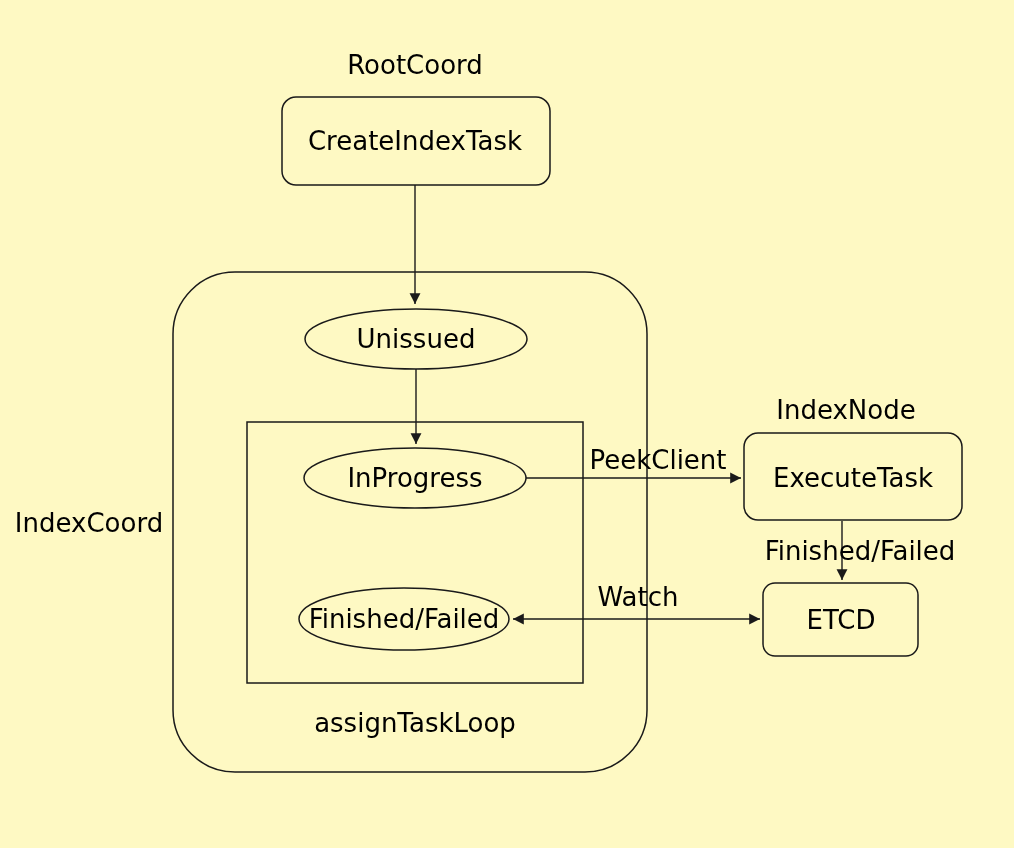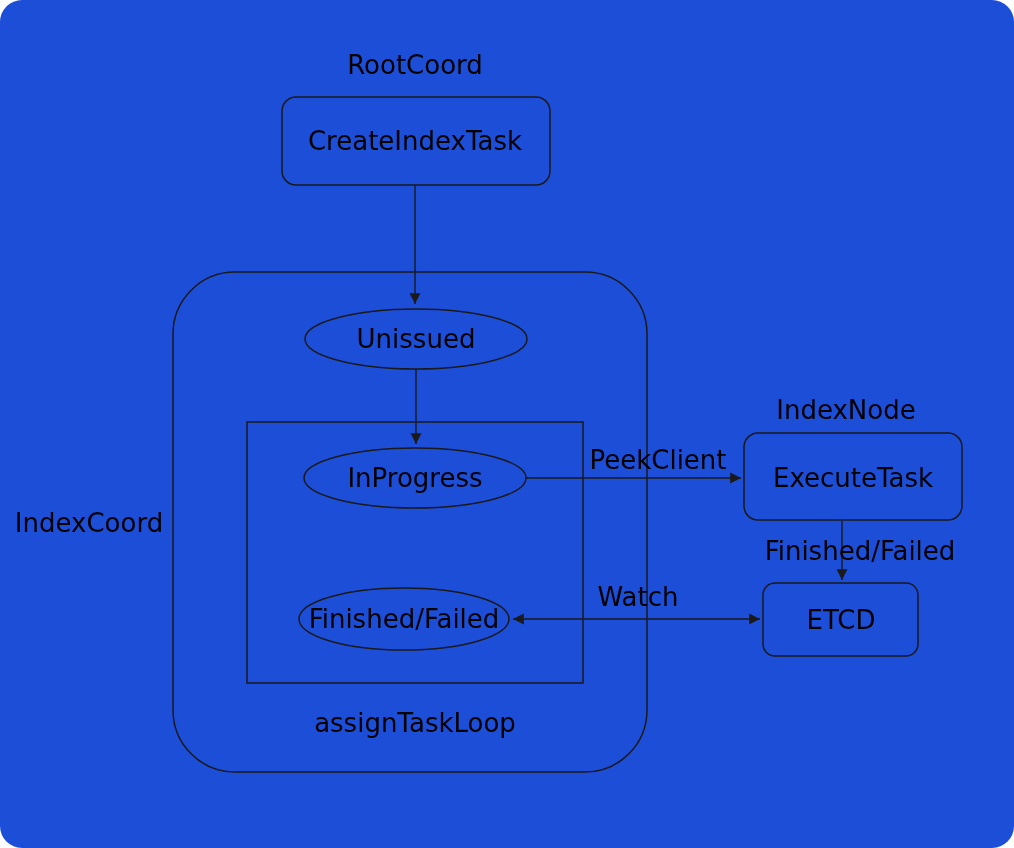--- a/index.html
+++ b/index.html
@@ -7,22 +7,21 @@
     padding: 0;
     background: #ffffff;
     width: 1014px;
     height: 848px;
     overflow: hidden;
   }
   .canvas {
     position: relative;
     width: 1014px;
     height: 848px;
-    background: #1d4ed8;
-    border-radius: 22px;
+    background: #fef9c3;
   }
   svg text {
     font-family: "DejaVu Sans", "Liberation Sans", sans-serif;
     font-size: 26px;
     fill: #000000;
     text-anchor: middle;
   }
   svg .shape {
     fill: none;
     stroke: #1a1a1a;

